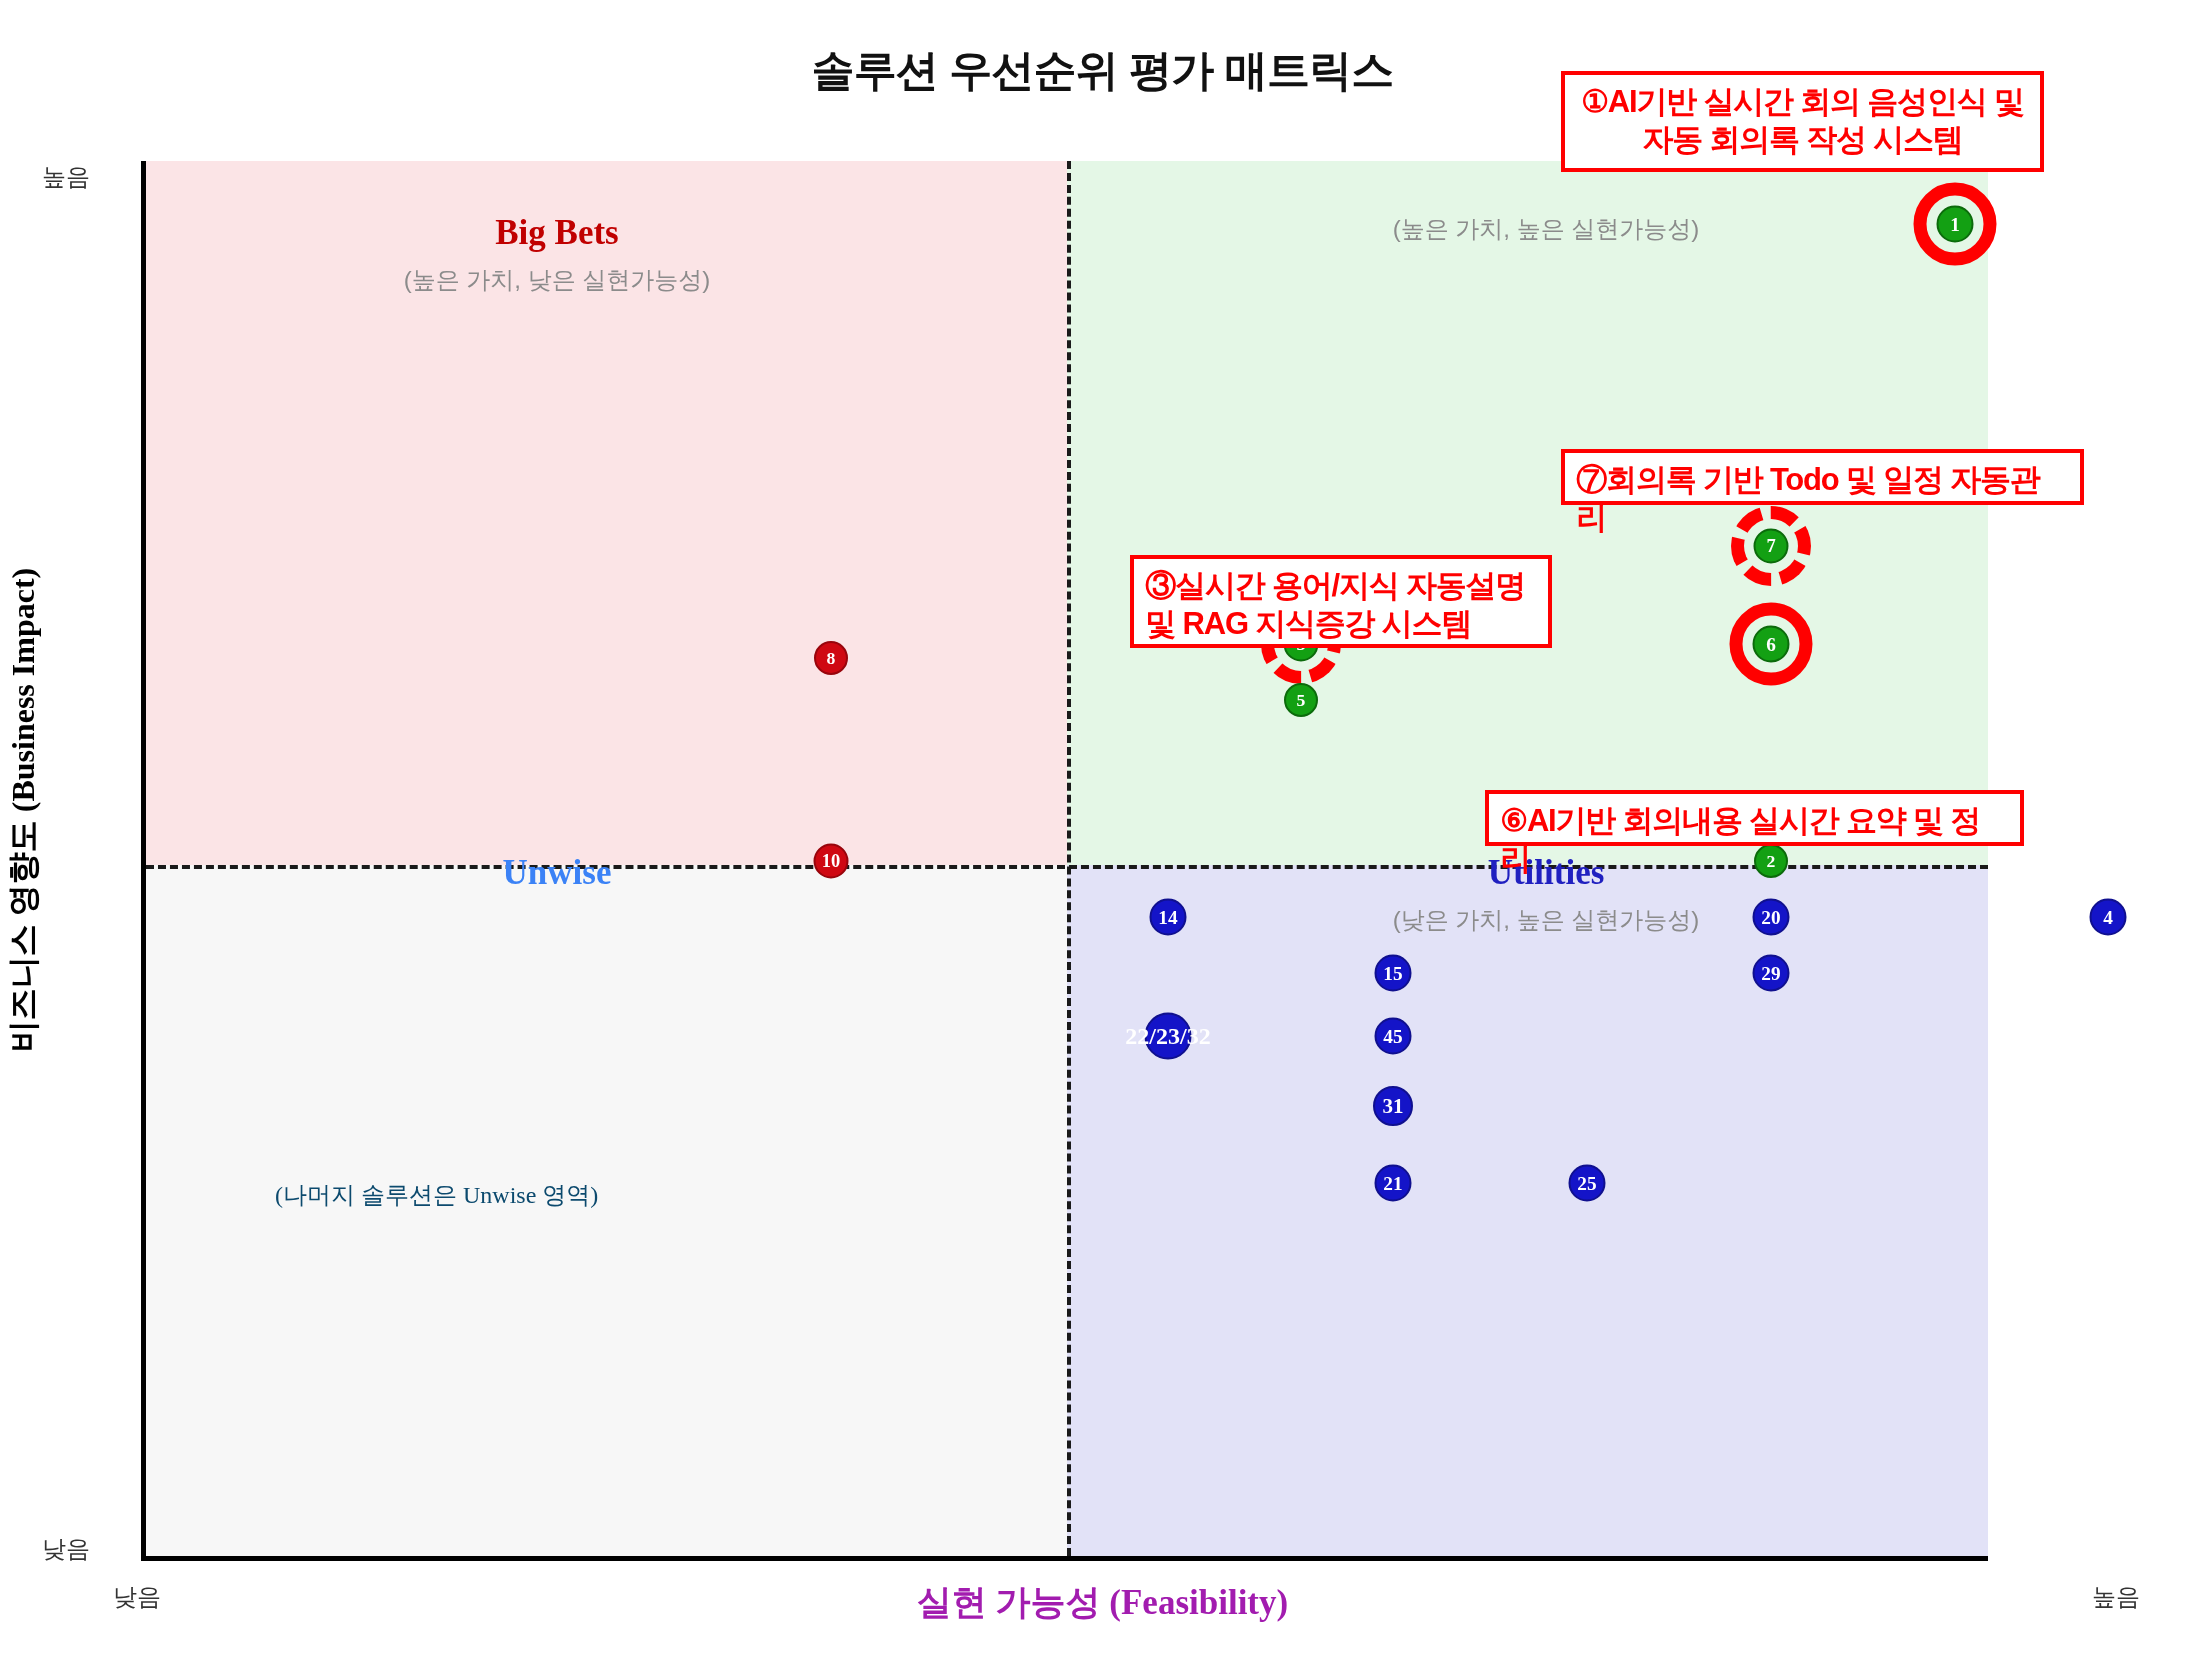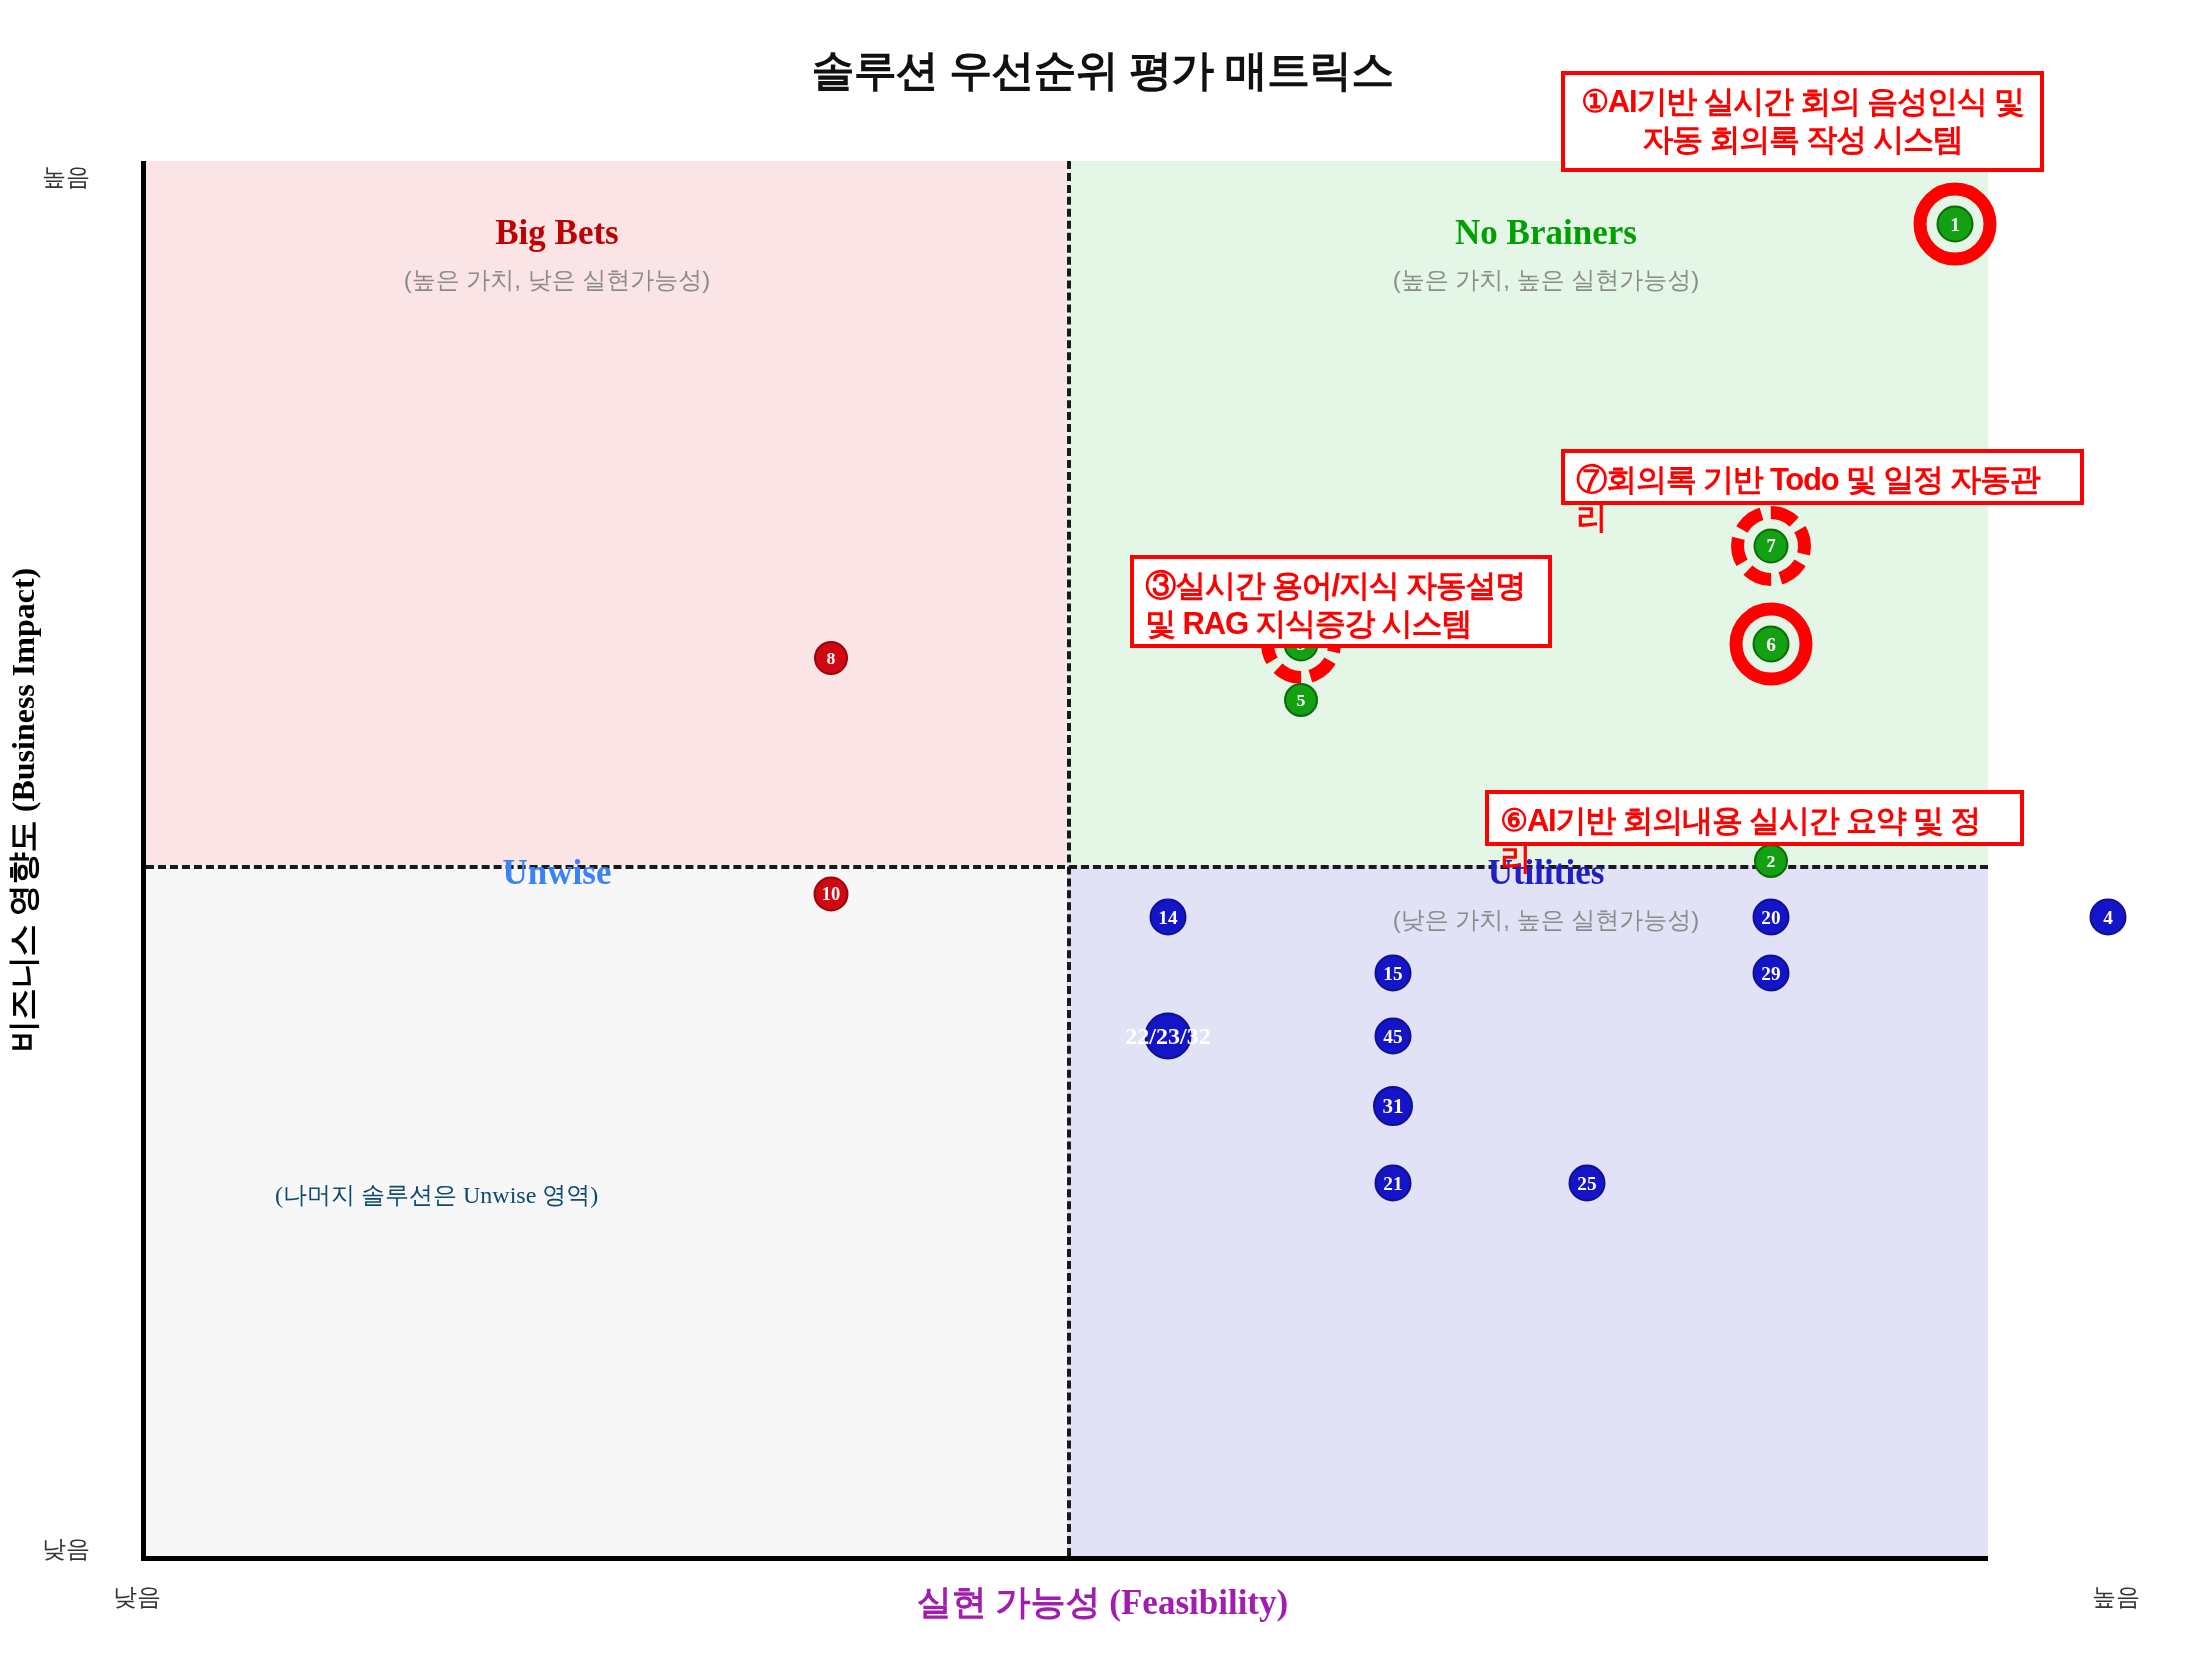--- a/index.html
+++ b/index.html
@@ -206,21 +206,20 @@
     <div class="quad" id="quad-utilities"></div>
 
     <div id="divider-vertical"></div>
     <div id="divider-horizontal"></div>
 
     <div class="quad-label" id="label-bigbets">
       <span class="quad-title">Big Bets</span>
       <span class="quad-sub">(높은 가치, 낮은 실현가능성)</span>
     </div>
     <div class="quad-label" id="label-nobrainer">
-      <span class="quad-title">No Brainers</span>
       <span class="quad-sub">(높은 가치, 높은 실현가능성)</span>
     </div>
     <div class="quad-label" id="label-unwise">
       <span class="quad-title">Unwise</span>
     </div>
     <div class="quad-label" id="label-utilities">
       <span class="quad-title">Utilities</span>
       <span class="quad-sub">(낮은 가치, 높은 실현가능성)</span>
     </div>
 
@@ -231,21 +230,21 @@
         <div class="pt green" style="left: 1809px; top: 63px; width: 37px; height: 37px; font-size: 19.3px;">1</div>
         <div class="ring dashed" style="left: 1625px; top: 385px; width: 80px; height: 80px;"></div>
         <div class="pt green" style="left: 1625px; top: 385px; width: 35px; height: 35px; font-size: 18.5px;">7</div>
         <div class="ring dashed" style="left: 1155px; top: 483px; width: 80px; height: 80px;"></div>
         <div class="pt green" style="left: 1155px; top: 483px; width: 35px; height: 35px; font-size: 18.5px;">3</div>
         <div class="ring solid" style="left: 1625px; top: 483px; width: 83px; height: 83px;"></div>
         <div class="pt green" style="left: 1625px; top: 483px; width: 37px; height: 37px; font-size: 19.3px;">6</div>
         <div class="pt green" style="left: 1155px; top: 539px; width: 34px; height: 34px; font-size: 17.7px;">5</div>
         <div class="pt green" style="left: 1625px; top: 700px; width: 34px; height: 34px; font-size: 17.7px;">2</div>
         <div class="pt red" style="left: 685px; top: 497px; width: 34px; height: 34px; font-size: 17.7px;">8</div>
-        <div class="pt red" style="left: 685px; top: 700px; width: 35px; height: 35px; font-size: 18.5px; margin-top: 33px;">10</div>
+        <div class="pt red" style="left: 685px; top: 700px; width: 35px; height: 35px; font-size: 18.5px;">10</div>
         <div class="pt blue" style="left: 1022px; top: 756px; width: 37px; height: 37px; font-size: 19.3px;">14</div>
         <div class="pt blue" style="left: 1625px; top: 756px; width: 37px; height: 37px; font-size: 19.3px;">20</div>
         <div class="pt blue" style="left: 1962px; top: 756px; width: 37px; height: 37px; font-size: 19.3px;">4</div>
         <div class="pt blue" style="left: 1247px; top: 812px; width: 37px; height: 37px; font-size: 19.3px;">15</div>
         <div class="pt blue" style="left: 1625px; top: 812px; width: 37px; height: 37px; font-size: 19.3px;">29</div>
         <div class="pt blue" style="left: 1247px; top: 875px; width: 37px; height: 37px; font-size: 19.3px;">45</div>
         <div class="pt blue" style="left: 1022px; top: 875px; width: 47px; height: 47px; font-size: 24px;">22/23/32</div>
         <div class="pt blue" style="left: 1247px; top: 945px; width: 40px; height: 40px; font-size: 21px;">31</div>
         <div class="pt blue" style="left: 1247px; top: 1022px; width: 37px; height: 37px; font-size: 19.3px;">21</div>
         <div class="pt blue" style="left: 1441px; top: 1022px; width: 37px; height: 37px; font-size: 19.3px;">25</div>

